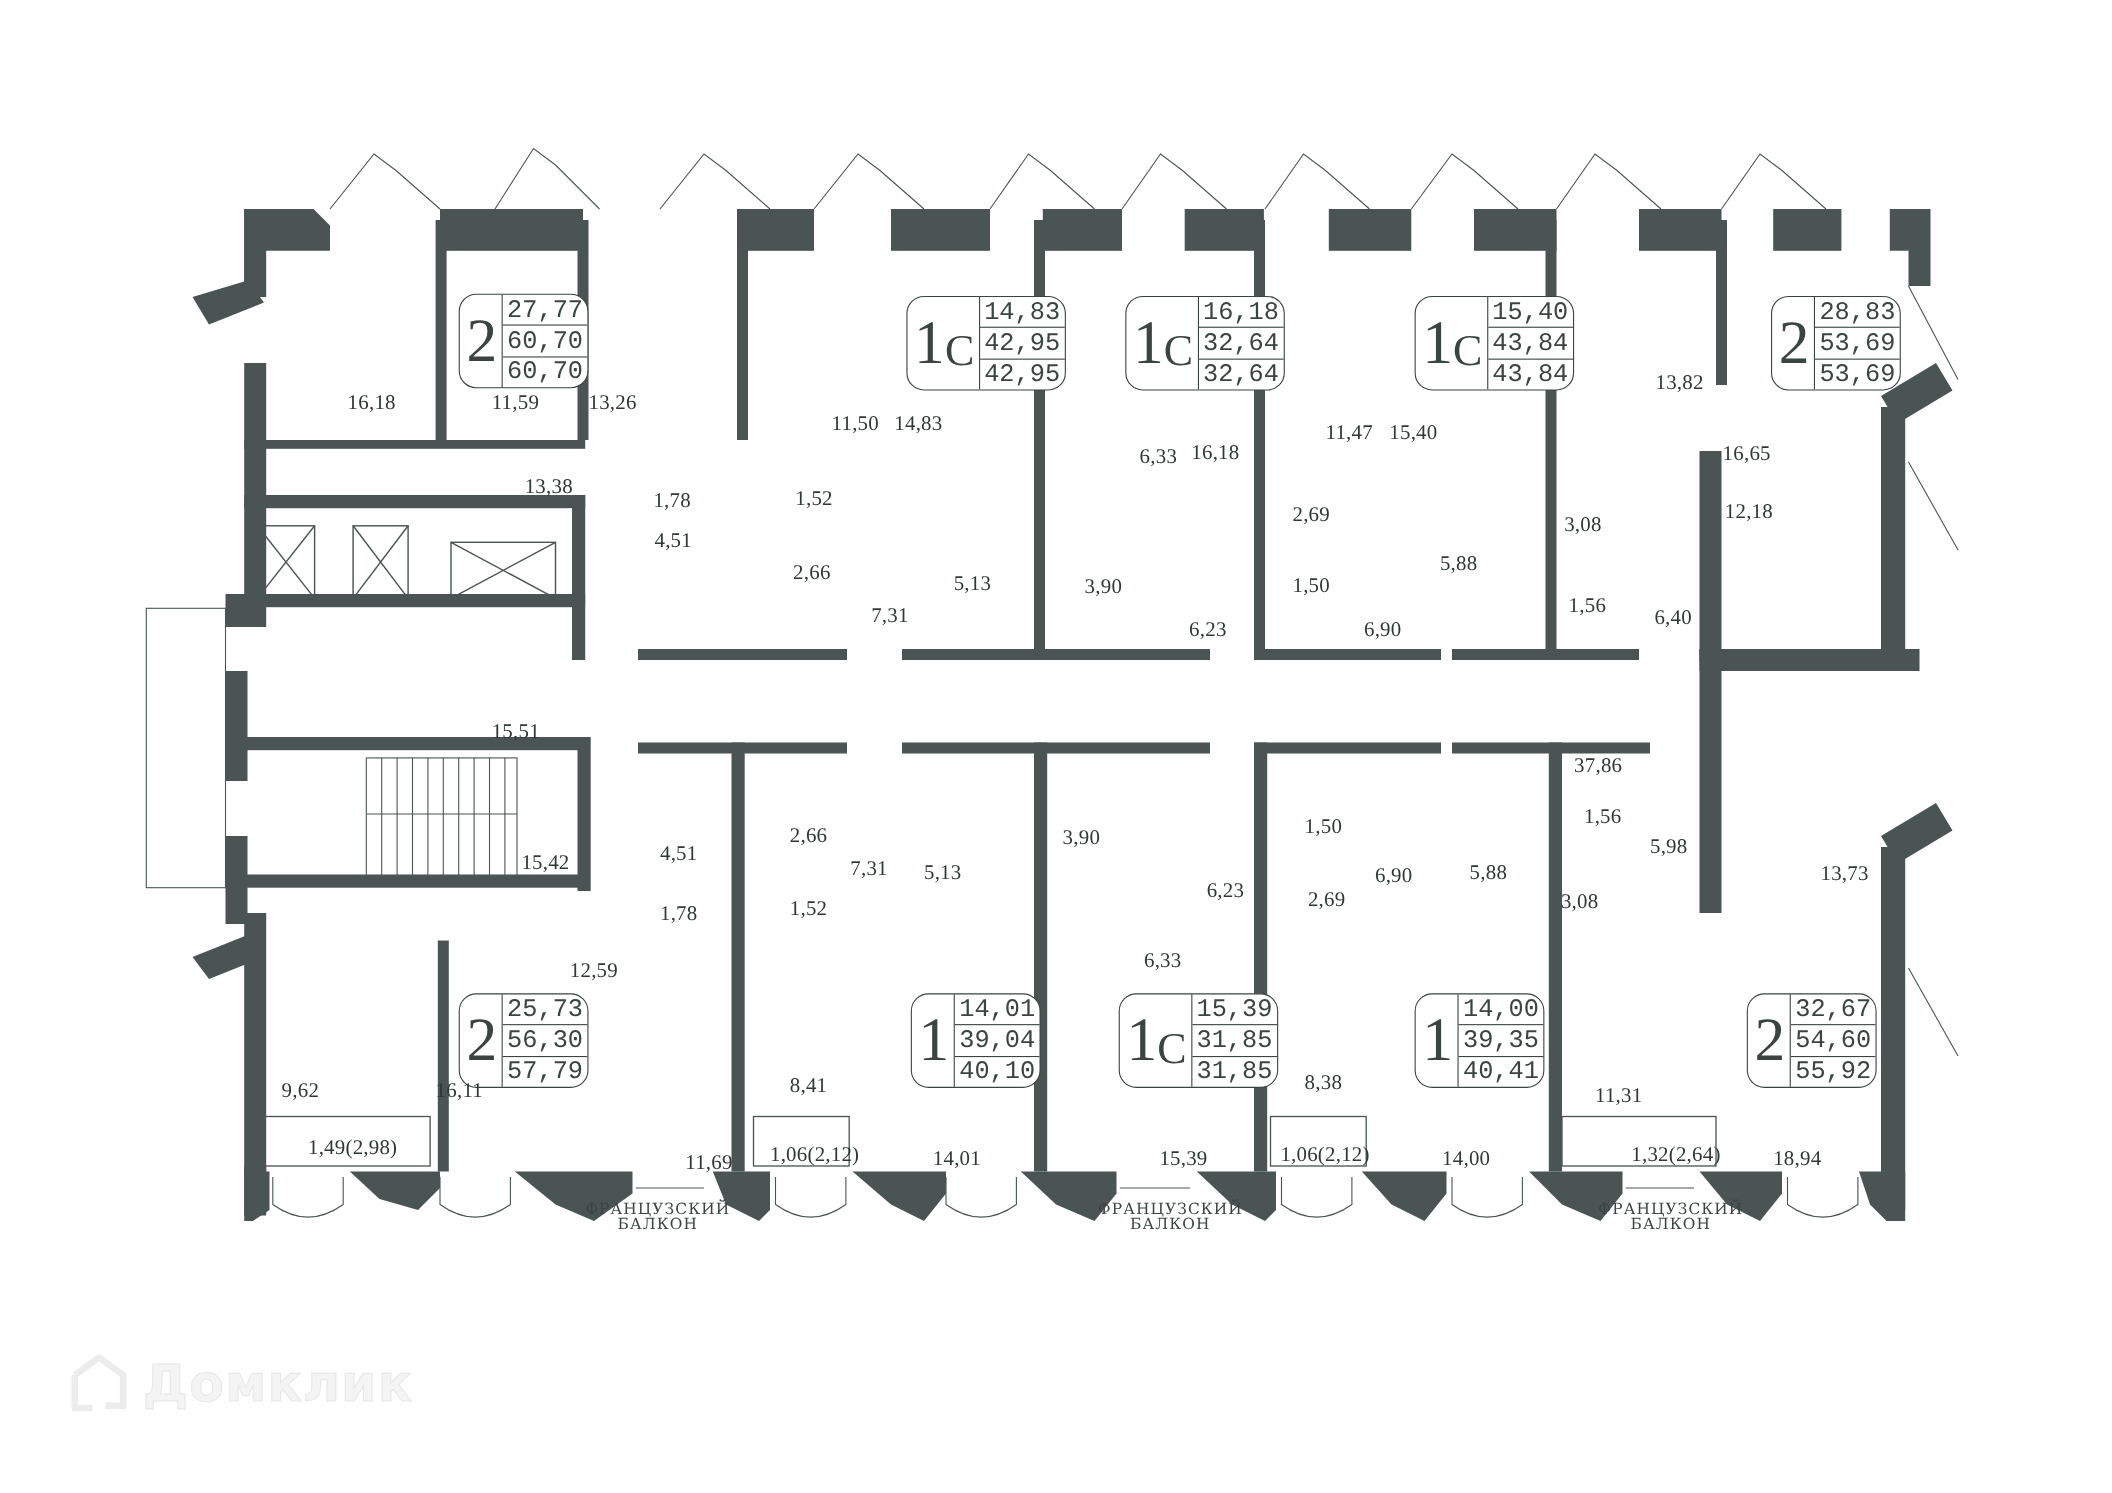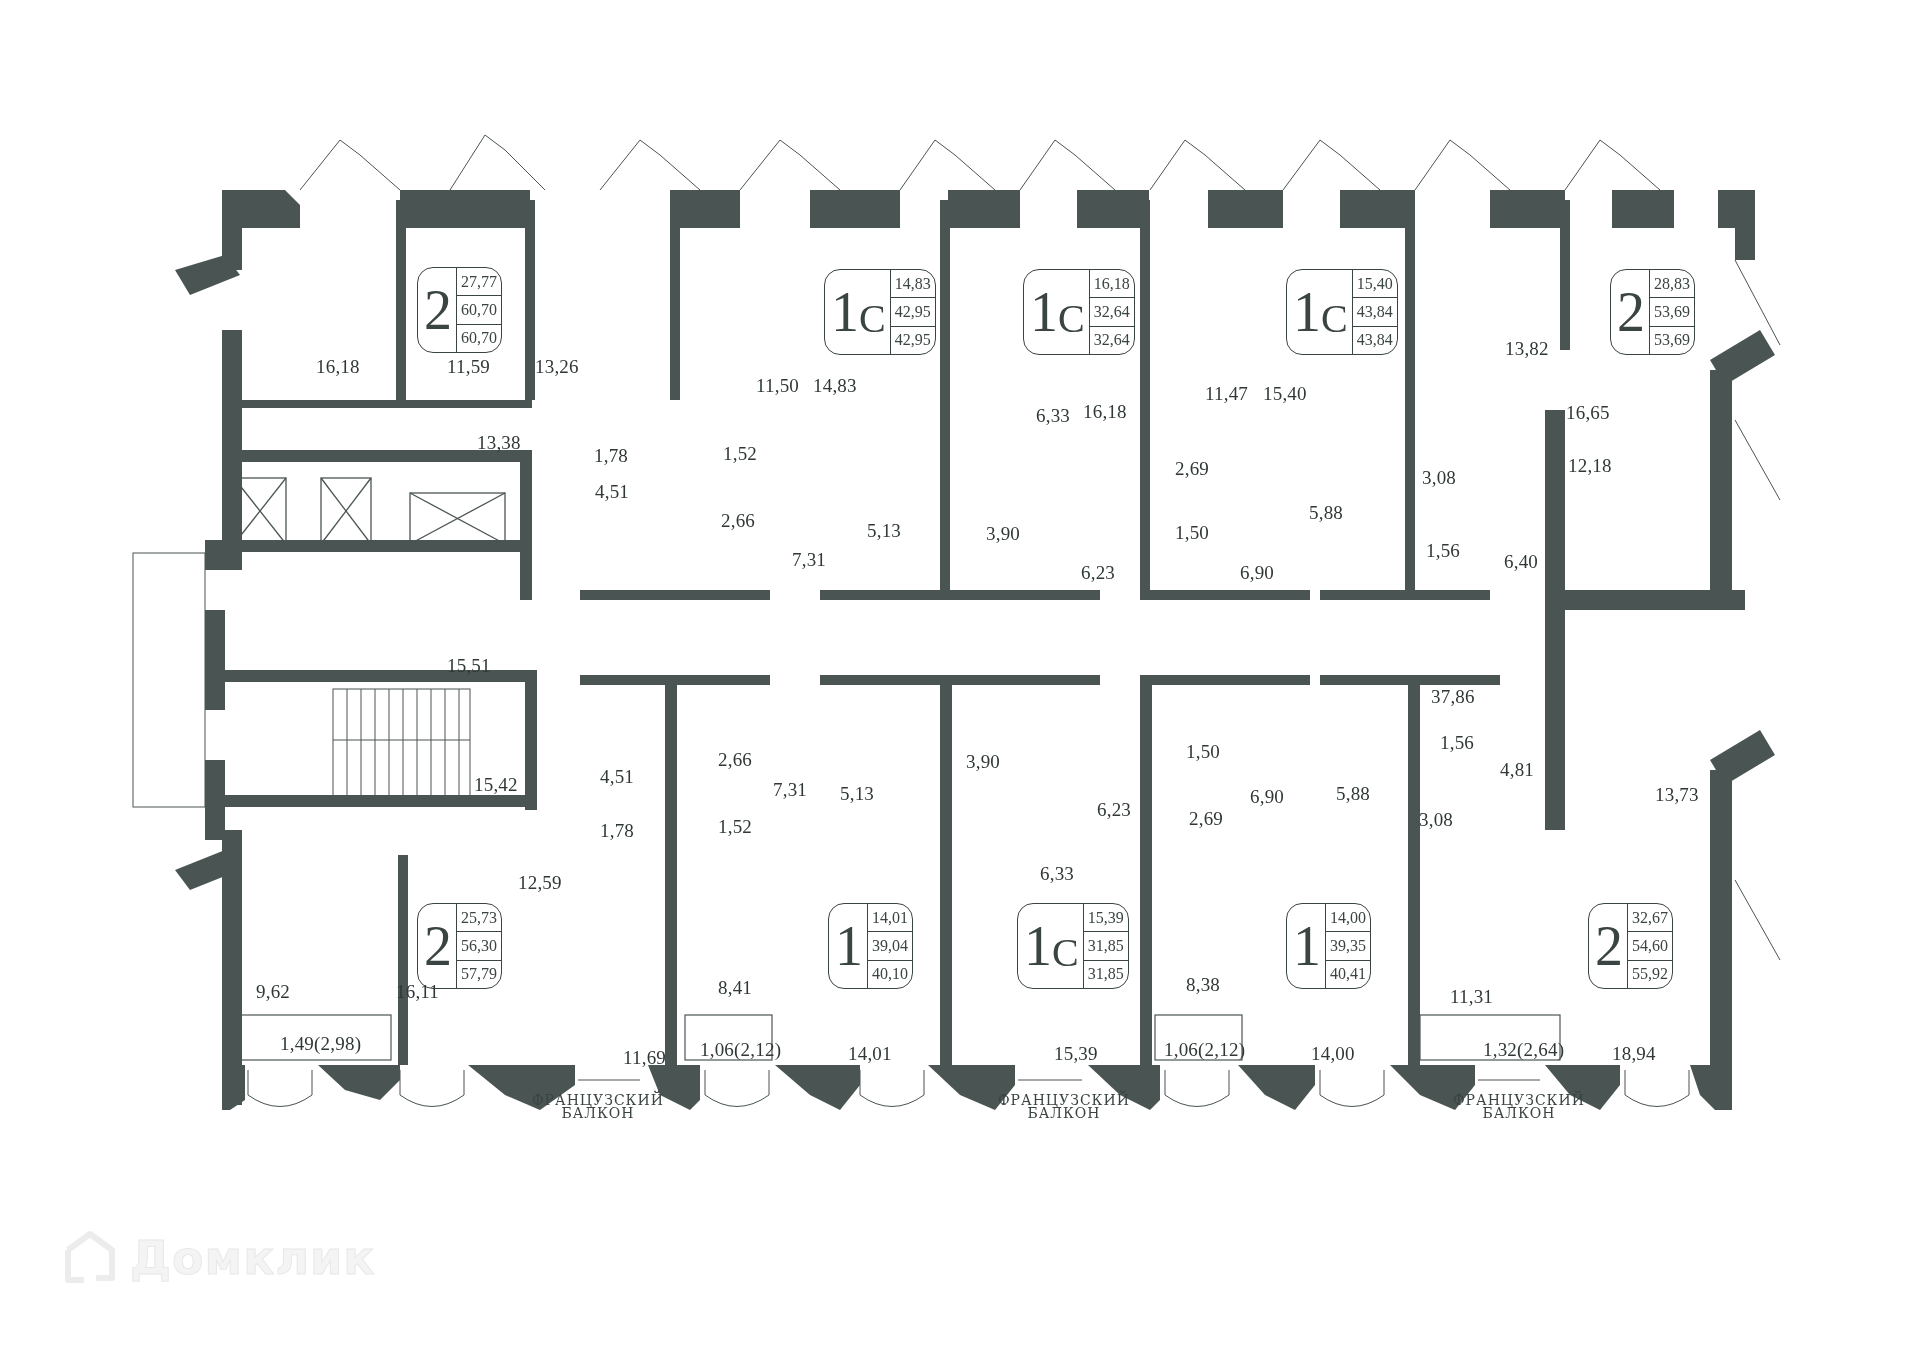--- a/index.html
+++ b/index.html
@@ -4,21 +4,21 @@
 <style>
   html,body{margin:0;padding:0;background:#ffffff;}
   body{width:1920px;height:1357px;position:relative;overflow:hidden;font-family:"DejaVu Serif","Liberation Serif",serif;color:#2f3837;}
   #plan{position:absolute;left:0;top:0;width:1920px;height:1357px;}
   .lbl{position:absolute;font-size:19px;line-height:1;white-space:nowrap;color:#2f3837;font-family:"Liberation Serif","DejaVu Serif",serif;letter-spacing:0.2px;}
   .badge{position:absolute;height:86px;border:1.6px solid #3a4442;border-radius:16px;background:#fff;display:flex;align-items:stretch;box-sizing:border-box;}
   .badge .rooms{display:flex;align-items:center;justify-content:center;font-family:"Liberation Serif","DejaVu Serif",serif;color:#3a4442;padding:0 4px 0 6px;border-right:1.4px solid #3a4442;}
   .badge .rooms .n{font-size:56px;line-height:1;}
   .badge .rooms .s{font-size:40px;line-height:1;margin-top:14px;}
   .badge .areas{display:flex;flex-direction:column;}
-  .badge .areas span{flex:1;display:flex;align-items:center;font-size:16px;padding:0 4px;font-family:Liberation Serif, serif;color:#3a4442;}
+  .badge .areas span{flex:1;display:flex;align-items:center;font-size:23px;padding:0 4px;font-family:Liberation Mono, monospace;color:#3a4442;}
   .badge .areas span+span{border-top:1.4px solid #3a4442;}
   .fb{position:absolute;font-size:14px;line-height:13px;text-align:center;letter-spacing:1px;font-family:"DejaVu Serif",serif;color:#3a4442;}
   #logo{position:absolute;left:62px;top:1228px;display:flex;align-items:center;gap:12px;opacity:1;}
   #logo .txt{font-family:"DejaVu Sans","Liberation Sans",sans-serif;font-size:46px;font-weight:bold;color:#f4f4f4;-webkit-text-stroke:1px #e8e8e8;letter-spacing:1px;}
 </style>
 </head>
 <body>
 
 <svg id="plan" viewBox="0 0 1920 1357" xmlns="http://www.w3.org/2000/svg">
   <g fill="#4a5553">
@@ -331,21 +331,21 @@
 <span class="lbl" style="left:1054px;top:1044px;">15,39</span>
 <span class="lbl" style="left:1186px;top:742px;">1,50</span>
 <span class="lbl" style="left:1189px;top:809px;">2,69</span>
 <span class="lbl" style="left:1250px;top:787px;">6,90</span>
 <span class="lbl" style="left:1336px;top:784px;">5,88</span>
 <span class="lbl" style="left:1186px;top:975px;">8,38</span>
 <span class="lbl" style="left:1311px;top:1044px;">14,00</span>
 <span class="lbl" style="left:1164px;top:1040px;">1,06(2,12)</span>
 <span class="lbl" style="left:1440px;top:733px;">1,56</span>
 <span class="lbl" style="left:1419px;top:810px;">3,08</span>
-<span class="lbl" style="left:1500px;top:760px;">4,81</span>
+<span class="lbl" style="left:1500px;top:760px;">5,98</span>
 <span class="lbl" style="left:1655px;top:757px;margin-top:28px;">13,73</span>
 <span class="lbl" style="left:1450px;top:987px;">11,31</span>
 <span class="lbl" style="left:1483px;top:1040px;">1,32(2,64)</span>
 <span class="lbl" style="left:1612px;top:1044px;">18,94</span>
 
 <div class="fb" style="left:532px;top:1094px;">
     <div>ФРАНЦУЗСКИЙ</div>
     <div>БАЛКОН</div>
   </div>
 <div class="fb" style="left:998px;top:1094px;">

